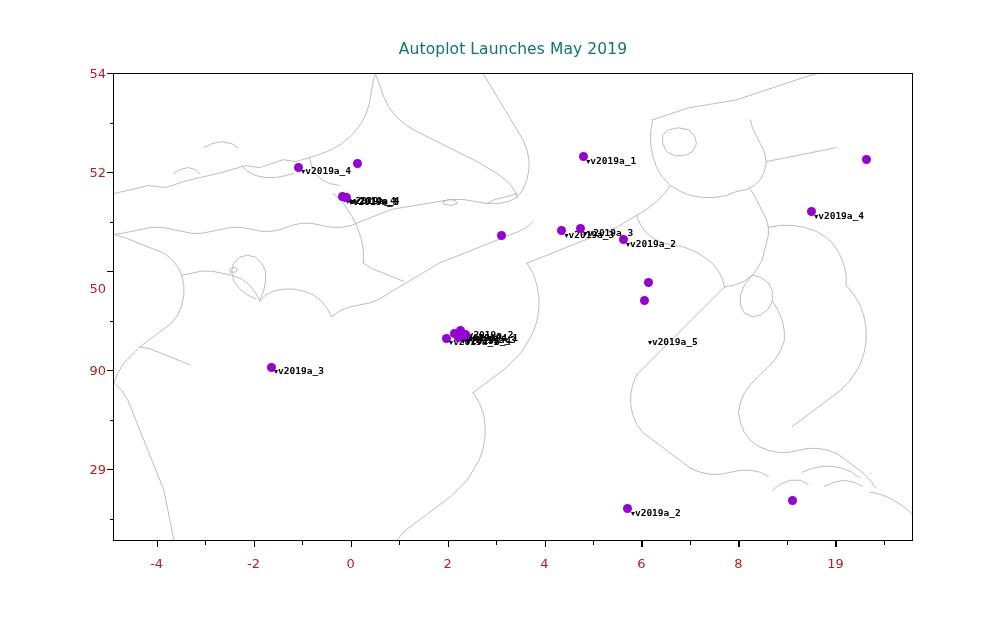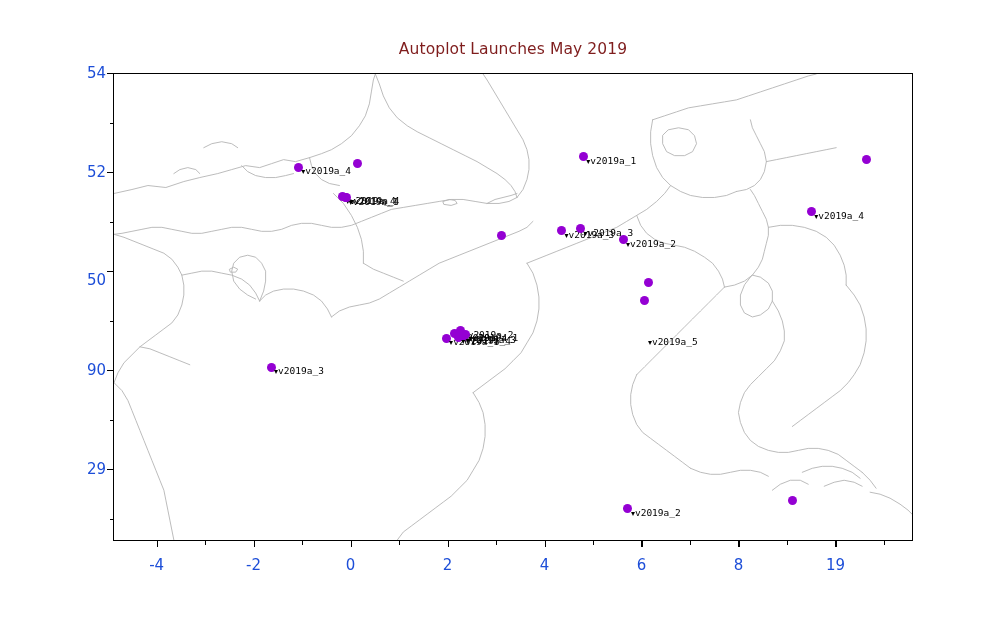--- a/index.html
+++ b/index.html
@@ -21,21 +21,21 @@
     height: 633px;
     background: #ffffff;
   }
   #chart-title {
     position: absolute;
     left: 113px;
     top: 40px;
     width: 800px;
     text-align: center;
     font-size: 15.5px;
-    color: #7f1d1d;
+    color: #0f766e;
     letter-spacing: 0.1px;
     white-space: nowrap;
   }
   
   #axes {
     position: absolute;
     left: 113px;
     top: 73px;
     width: 800px;
     height: 468px;
@@ -67,36 +67,37 @@
     background: #9400d3;
   }
   .pt-label {
     position: absolute;
     font-family: "DejaVu Sans Mono", monospace;
     font-size: 9.5px;
     color: #000000;
     white-space: nowrap;
     line-height: 10px;
     transform: translate(3px, -1px);
+    font-weight: bold;
   }
   .pt-label .caret {
     font-family: "DejaVu Sans", sans-serif;
     font-size: 8px;
   }
   
   .tick {
     position: absolute;
     background: #000000;
   }
   .tick-x { width: 1.3px; }
   .tick-y { height: 1.3px; }
   .ticklabel {
     position: absolute;
-    font-size: 15px;
-    color: #1d4ed8;
+    font-size: 13px;
+    color: #b91c1c;
     white-space: nowrap;
   }
   .ticklabel-x {
     transform: translateX(-50%);
     top: 556px;
   }
   .ticklabel-y {
     transform: translateY(-50%);
     text-align: right;
     right: 897px;
@@ -249,21 +250,21 @@
       <div class="tick tick-x" style="left: 496.03px; top: 541px; height: 3.5px;"></div>
       <div class="tick tick-x" style="left: 593px; top: 541px; height: 3.5px;"></div>
       <div class="tick tick-x" style="left: 689.97px; top: 541px; height: 3.5px;"></div>
       <div class="tick tick-x" style="left: 786.939px; top: 541px; height: 3.5px;"></div>
       <div class="tick tick-x" style="left: 883.909px; top: 541px; height: 3.5px;"></div>
       <div class="tick tick-y" style="top: 469.19px; left: 107px; width: 6px;"></div>
       <div class="ticklabel ticklabel-y" style="top: 469.19px;">29</div>
       <div class="tick tick-y" style="top: 370.143px; left: 107px; width: 6px;"></div>
       <div class="ticklabel ticklabel-y" style="top: 370.143px;">90</div>
       <div class="tick tick-y" style="top: 271.095px; left: 107px; width: 6px;"></div>
-      <div class="ticklabel ticklabel-y" style="top: 280px;">50</div>
+      <div class="ticklabel ticklabel-y" style="top: 288px;">50</div>
       <div class="tick tick-y" style="top: 172.048px; left: 107px; width: 6px;"></div>
       <div class="ticklabel ticklabel-y" style="top: 172.048px;">52</div>
       <div class="tick tick-y" style="top: 73px; left: 107px; width: 6px;"></div>
       <div class="ticklabel ticklabel-y" style="top: 73px;">54</div>
       <div class="tick tick-y" style="top: 518.714px; left: 109.5px; width: 3.5px;"></div>
       <div class="tick tick-y" style="top: 419.667px; left: 109.5px; width: 3.5px;"></div>
       <div class="tick tick-y" style="top: 320.619px; left: 109.5px; width: 3.5px;"></div>
       <div class="tick tick-y" style="top: 221.571px; left: 109.5px; width: 3.5px;"></div>
       <div class="tick tick-y" style="top: 122.524px; left: 109.5px; width: 3.5px;"></div>
     </div>

